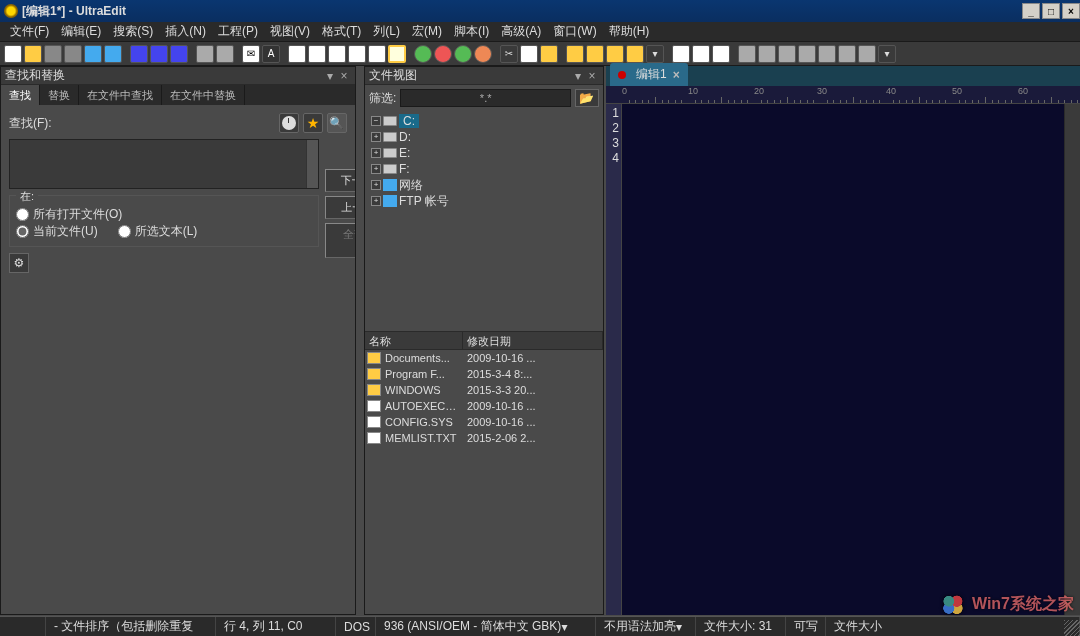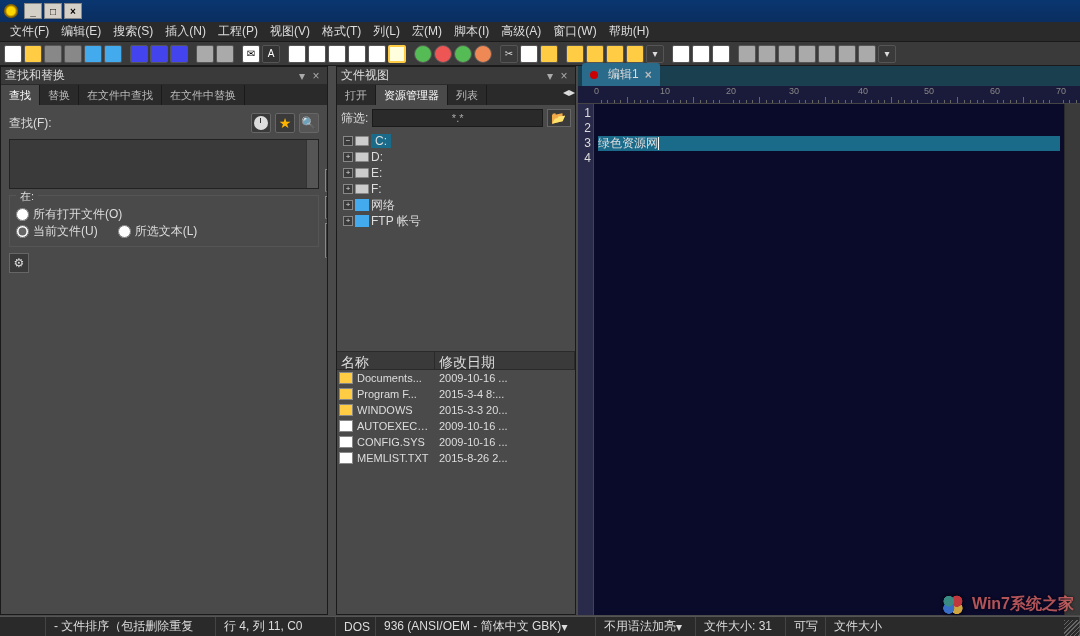--- a/index.html
+++ b/index.html
@@ -15,21 +15,21 @@
 .tb{width:18px;height:18px;border:1px solid #555;border-radius:2px;cursor:pointer;display:flex;align-items:center;justify-content:center;font-size:10px}
 .tb.sep{width:4px;border:none;background:transparent}
 .main{display:flex;height:549px}
 .panel{background:#4a4a4a;border:1px solid #1a1a1a;display:flex;flex-direction:column}
 .panel-title{height:18px;background:#3a3a3a;display:flex;align-items:center;padding:0 4px;font-size:11px;border-bottom:1px solid #2a2a2a}
 .panel-title .spacer{flex:1}
 .panel-title .pbtn{width:14px;height:14px;cursor:pointer;display:flex;align-items:center;justify-content:center;color:#aaa}
 .tabs{height:20px;display:flex;background:#2a2a2a}
 .tabs .tab{padding:3px 8px;border-right:1px solid #1a1a1a;cursor:pointer;color:#bbb;font-size:11px}
 .tabs .tab.active{background:#4a4a4a;color:#fff}
-.search-panel{width:328px}
+.search-panel{width:356px}
 .sp-body{padding:8px;flex:1;overflow:auto}
 .sp-row{display:flex;align-items:center;gap:4px;margin-bottom:6px}
 .sp-row .label{flex:0 0 auto}
 .sp-row .ibtn{width:20px;height:20px;border:1px solid #666;border-radius:2px;cursor:pointer;display:flex;align-items:center;justify-content:center;background:#3a3a3a}
 .star{color:#ffb400;font-size:14px}
 .clock{width:14px;height:14px;background:#ddd;border-radius:50%;position:relative}
 .clock:after{content:"";position:absolute;width:1px;height:5px;background:#333;left:6px;top:2px}
 .sp-textarea{width:310px;height:50px;background:#3a3a3a;border:1px solid #222;position:relative}
 .sp-textarea .sb{position:absolute;right:0;top:0;width:12px;height:100%;background:#555;border-left:1px solid #333}
 .sp-fieldset{border:1px solid #555;padding:6px;margin-top:6px;position:relative}
@@ -44,21 +44,21 @@
 .fv-filter{display:flex;align-items:center;gap:4px;padding:4px}
 .fv-filter .finput{flex:1;height:18px;background:#2a2a2a;border:1px solid #1a1a1a;text-align:center;color:#aaa;font-size:11px;line-height:16px}
 .fv-filter .folder-btn{width:24px;height:18px;border:1px solid #666;background:#3a3a3a;cursor:pointer;display:flex;align-items:center;justify-content:center}
 .tree{flex:0 0 auto;height:220px;padding:2px;overflow:auto;background:#4a4a4a}
 .tree .node{display:flex;align-items:center;gap:2px;height:16px;cursor:pointer;padding-left:4px}
 .tree .exp{width:10px;height:10px;border:1px solid #888;background:#3a3a3a;font-size:8px;line-height:8px;text-align:center;color:#ddd}
 .tree .dicon{width:14px;height:10px;background:#ccc;border:1px solid #888;border-radius:1px}
 .tree .nicon{width:14px;height:12px}
 .filelist{flex:1;border-top:1px solid #2a2a2a;overflow:auto}
 .fl-header{display:flex;background:#3a3a3a;height:18px;border-bottom:1px solid #2a2a2a}
-.fl-header .col{padding:2px 4px;border-right:1px solid #2a2a2a;font-size:14px}
+.fl-header .col{padding:2px 4px;border-right:1px solid #2a2a2a;font-size:11px}
 .fl-row{display:flex;height:16px;align-items:center;cursor:pointer}
 .fl-row .cell{padding:1px 4px;font-size:11px;white-space:nowrap;overflow:hidden;text-overflow:ellipsis}
 .fl-row .ficon{width:14px;height:12px;margin-left:2px}
 .editor-area{flex:1;margin-left:2px;display:flex;flex-direction:column}
 .editor-tabs{height:20px;background:#1a4050;display:flex;align-items:end;padding-left:4px}
 .editor-tabs .etab{background:#2a6a8a;padding:3px 8px;border-radius:3px 3px 0 0;display:flex;align-items:center;gap:6px;cursor:pointer;color:#fff;font-size:11px}
 .editor-tabs .etab .x{color:#bbb;font-weight:bold;cursor:pointer}
 .editor-tabs .dot{width:8px;height:8px;background:#c00;border-radius:50%;margin-right:4px}
 .ruler{height:18px;background:#1a1a3a;border-bottom:1px solid #444;position:relative;overflow:hidden}
 .ruler .tick{position:absolute;top:0;font-size:9px;color:#888}
@@ -75,20 +75,21 @@
 .watermark{position:absolute;right:6px;bottom:18px;opacity:0.8;display:flex;align-items:center;gap:4px;pointer-events:none}
 .watermark .logo{width:32px;height:28px;background:radial-gradient(circle at 40% 40%,#4a9 20%,transparent 22%),radial-gradient(circle at 65% 40%,#e44 20%,transparent 22%),radial-gradient(circle at 40% 65%,#48e 20%,transparent 22%),radial-gradient(circle at 65% 65%,#fc4 20%,transparent 22%);filter:drop-shadow(0 0 2px #000)}
 .watermark .txt{color:#d66;font-size:16px;font-weight:bold;text-shadow:0 0 3px #000}
 .resize{position:absolute;right:0;bottom:0;width:16px;height:16px;background:repeating-linear-gradient(135deg,#666 0 1px,transparent 1px 3px)}
 </style>
 </head>
 <body>
 
 <div class="titlebar">
   <div class="icon"></div>
+  <div class="title">[编辑1*] - UltraEdit</div>
   <div class="winbtns">
     <div>_</div>
     <div>□</div>
     <div>×</div>
   </div>
 </div>
 
 <div class="menubar">
   <span class="mi">文件(F)</span>
   <span class="mi">编辑(E)</span>
@@ -221,28 +222,20 @@
     </div>
   </div>
 
   <div class="panel fileview">
     <div class="panel-title">
       <span>文件视图</span>
       <span class="spacer"></span>
       <span class="pbtn">▾</span>
       <span class="pbtn">×</span>
     </div>
-    <div class="tabs">
-      <div class="tab">打开</div>
-      <div class="tab active">资源管理器</div>
-      <div class="tab">列表</div>
-      <span style="flex:1"></span>
-      <span class="pbtn">◂</span>
-      <span class="pbtn">▸</span>
-    </div>
     <div class="fv-filter">
       <span>筛选:</span>
       <div class="finput">*.*</div>
       <div class="folder-btn">📂</div>
     </div>
     <div class="tree">
       <div class="node">
           <span class="exp">−</span>
           <span class="dicon"></span>
           <span style="background:#1a6a8a;padding:0 4px">C:</span>
@@ -300,21 +293,21 @@
             <span class="cell" style="flex: 1 1 0%;">2009-10-16 ...</span>
           </div>
           <div class="fl-row">
             <span class="ficon" style="background: rgb(255, 255, 255); border: 1px solid rgb(136, 136, 136);"></span>
             <span class="cell" style="width: 82px;">CONFIG.SYS</span>
             <span class="cell" style="flex: 1 1 0%;">2009-10-16 ...</span>
           </div>
           <div class="fl-row">
             <span class="ficon" style="background: rgb(255, 255, 255); border: 1px solid rgb(136, 136, 136);"></span>
             <span class="cell" style="width: 82px;">MEMLIST.TXT</span>
-            <span class="cell" style="flex: 1 1 0%;">2015-8-26 2...</span>
+            <span class="cell" style="flex: 1 1 0%;">2015-2-06 2...</span>
           </div>
         </div>
     </div>
   </div>
 
   <div class="editor-area">
     <div class="editor-tabs">
       <div class="etab">
         <span class="dot"></span>
         <span>编辑1</span>
@@ -403,21 +396,20 @@
     <div class="editor">
       <div class="gutter">
         <div>1</div>
           <div>2</div>
           <div>3</div>
           <div>4</div>
       </div>
       <div class="content">
         <div class="line"></div>
         <div class="line"></div>
-        <div class="line"><span class="hl"><span>绿色资源网</span><span class="cursor"></span></span></div>
       </div>
       <div class="vscroll"></div>
     </div>
   </div>
 </div>
 
 <div class="statusbar">
   <div class="seg" style="width:46px"></div>
   <div class="seg" style="width:170px">- 文件排序（包括删除重复</div>
   <div class="seg" style="width:120px">行 4, 列 11, C0</div>

